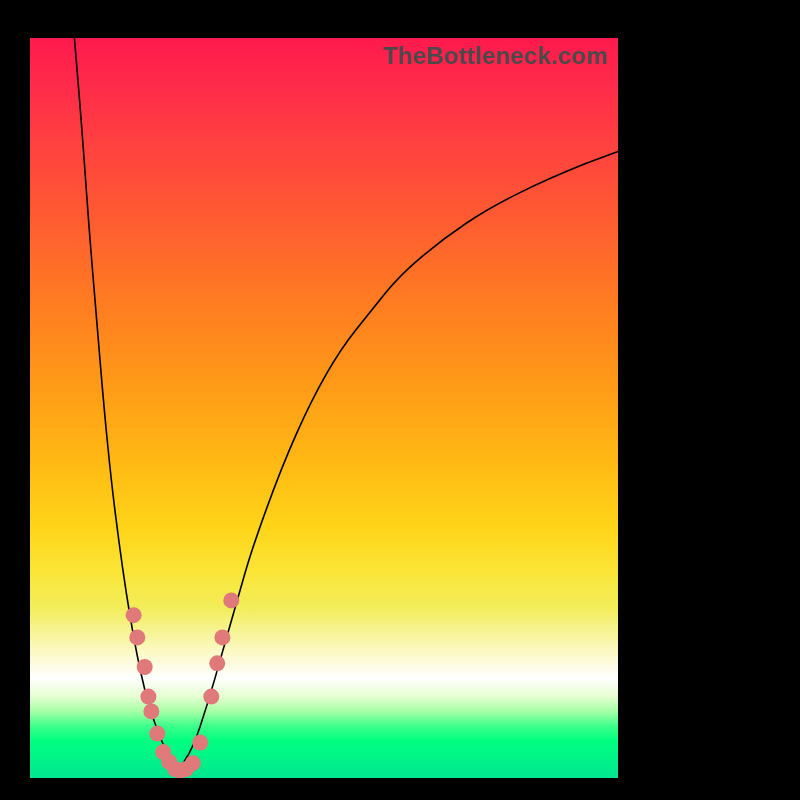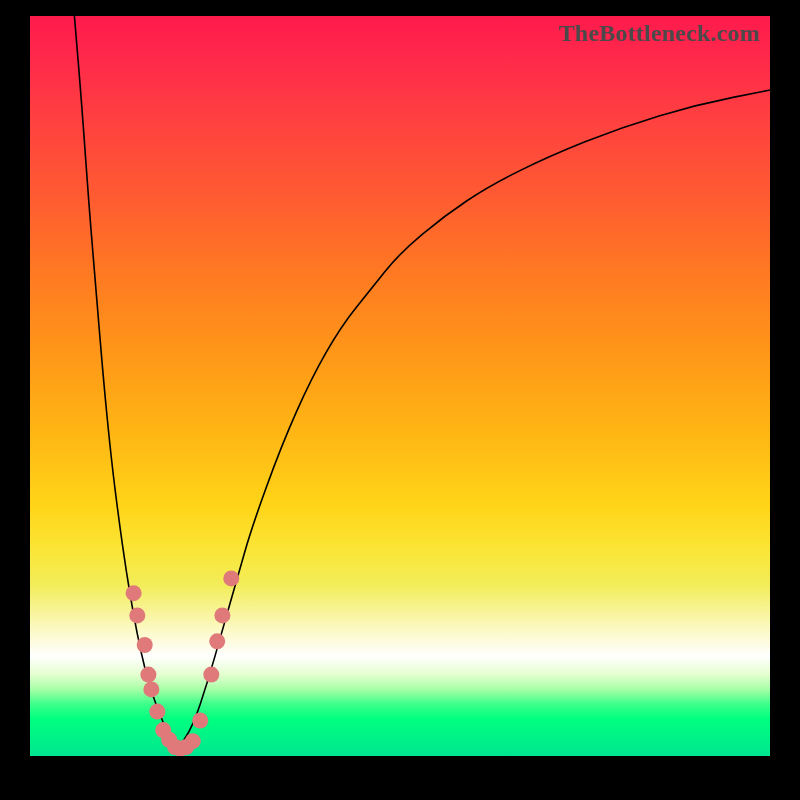--- a/index.html
+++ b/index.html
@@ -7,42 +7,41 @@
     padding: 0;
     width: 800px;
     height: 800px;
     background: #000;
     overflow: hidden;
     font-family: Arial, Helvetica, sans-serif;
   }
   .frame {
     position: absolute;
     left: 30px;
-    top: 16px;
-    width: 740px;
+    top: 38px;
+    width: 588px;
     height: 740px;
     background: linear-gradient(to bottom,
       #ff1a4d 0%,
       #ff2a4a 6%,
       #ff4040 14%,
       #ff5a32 24%,
       #ff7a22 35%,
       #ff9818 46%,
       #ffb514 56%,
       #ffd418 66%,
       #fbe536 72%,
       #f2ed5a 77%,
       #fcf9c6 83%,
       #ffffff 86.5%,
       #e4ffd0 89%,
       #a6ffa6 91%,
       #3cff8a 93%,
       #00ff80 95%,
       #00e690 100%);
-    font-family: Liberation Serif, serif;
   }
   .watermark {
     position: absolute;
     top: 4px;
     right: 10px;
     color: #4a4a4a;
     font-size: 24px;
     font-weight: 600;
     letter-spacing: 0.2px;
     z-index: 5;

